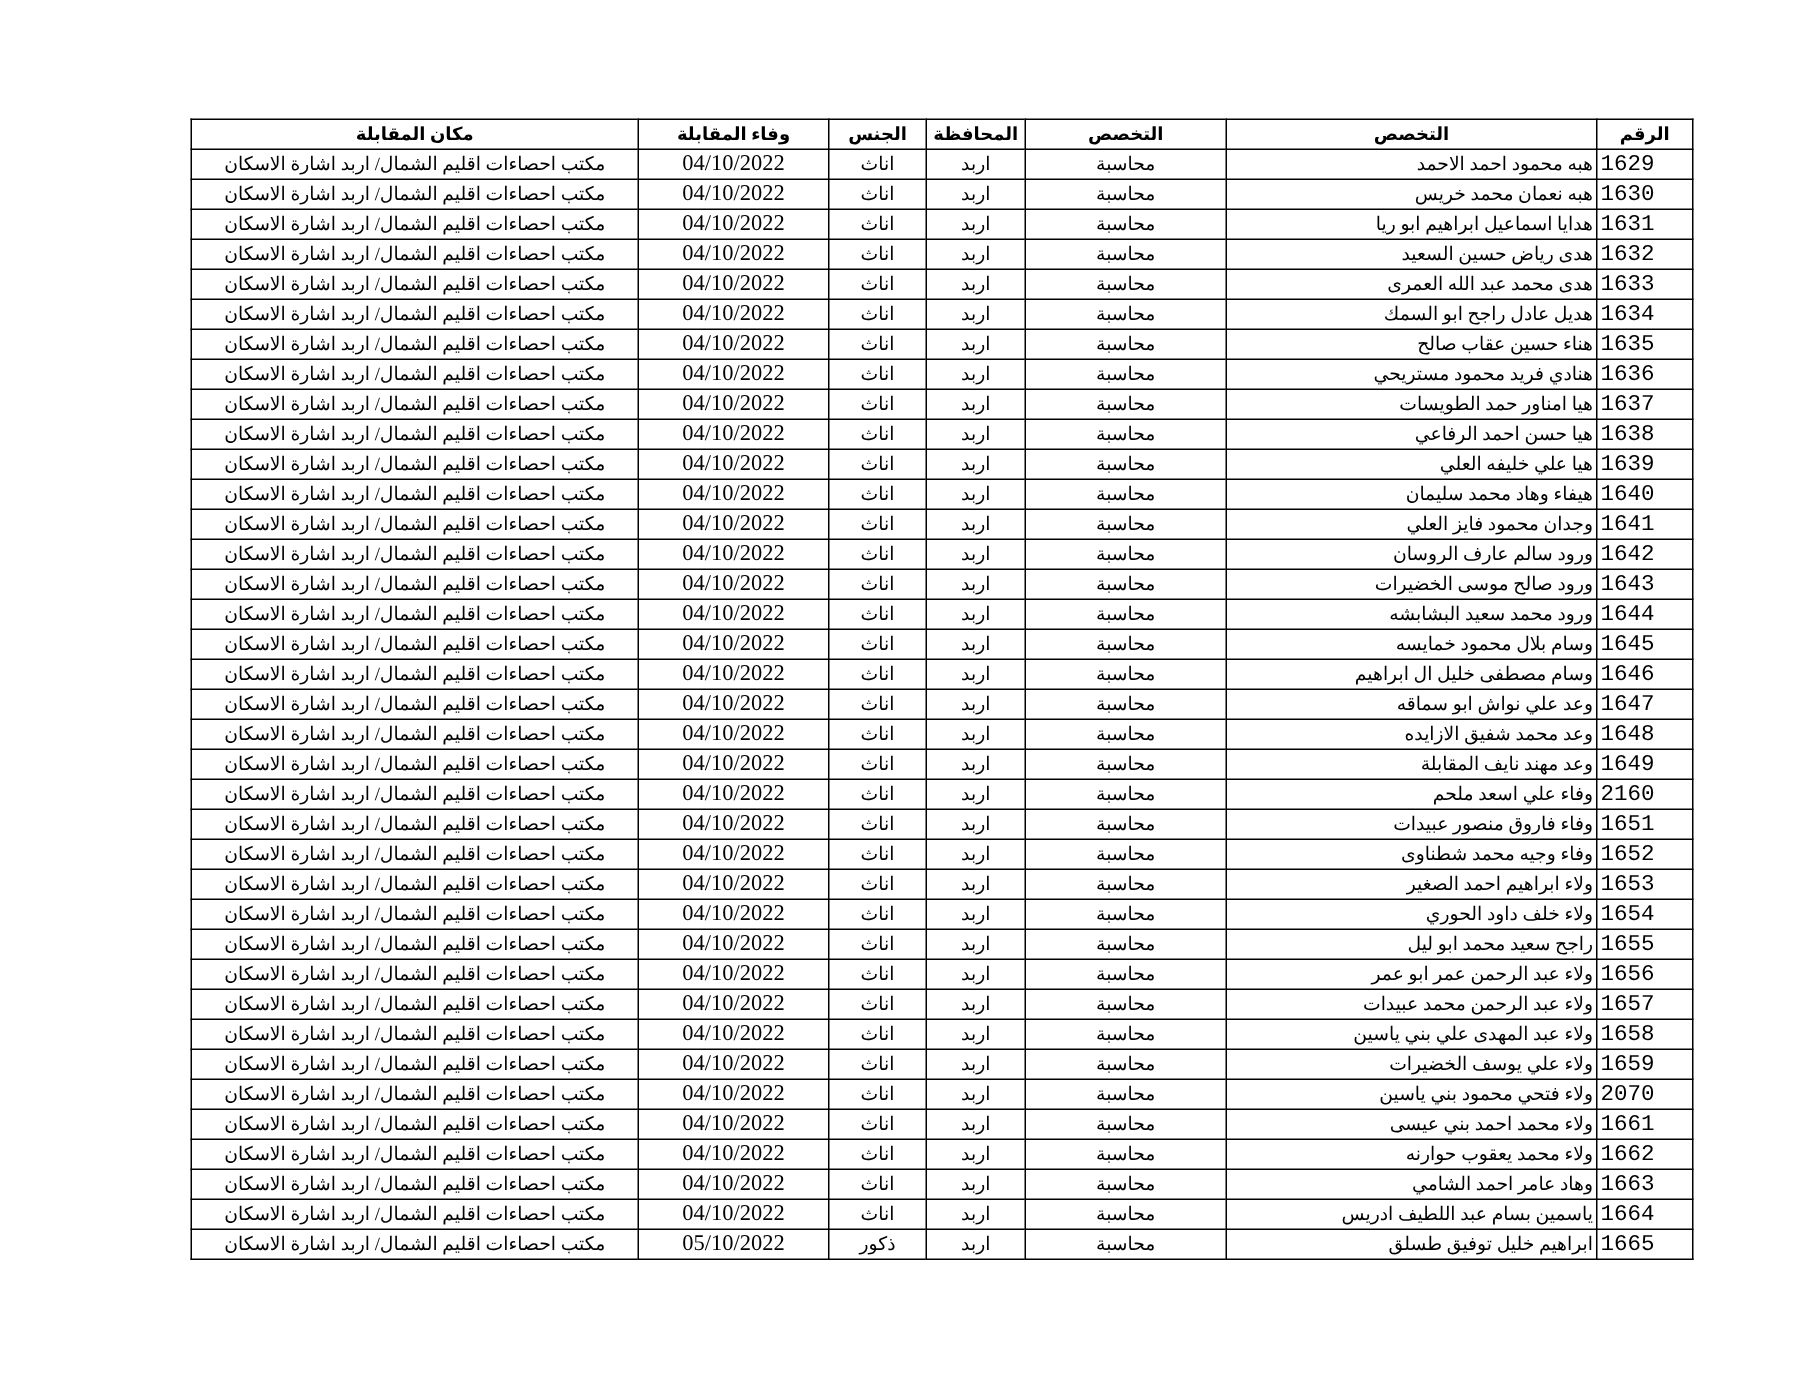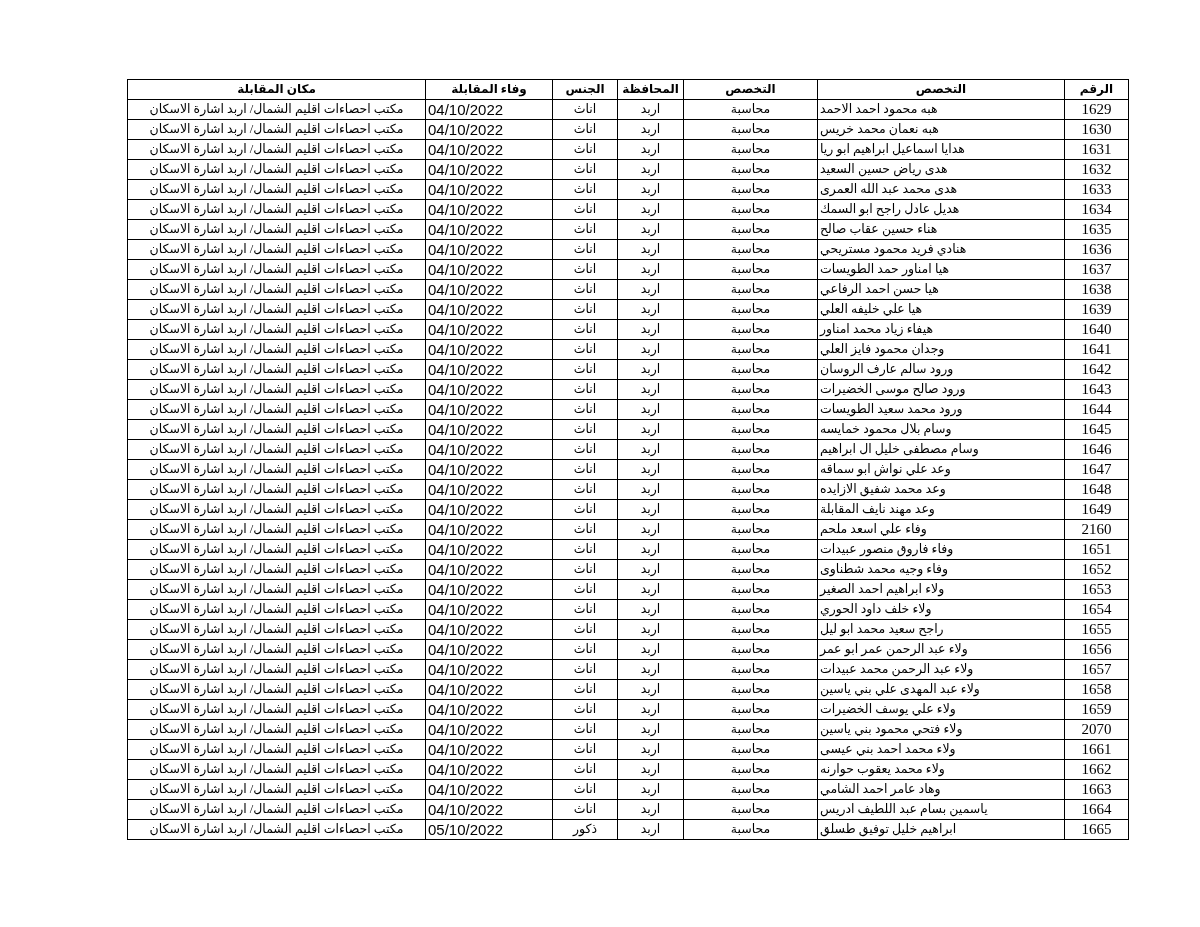--- a/index.html
+++ b/index.html
@@ -34,43 +34,43 @@
     white-space: nowrap;
     vertical-align: middle;
     line-height: 19px;
   }
   table.interview-table th {
     font-weight: bold;
     font-size: 12px;
     background: #ffffff;
   }
   td.cell-number {
-    text-align: center;
+    text-align: left;
     font-size: 15px;
     padding-left: 4px;
     padding-right: 4px;
-    font-family: Liberation Serif, serif;
+    font-family: Liberation Mono, monospace;
   }
   td.cell-name {
-    text-align: left;
+    text-align: right;
     font-size: 12.5px;
     padding-right: 2px;
   }
   td.cell-specialization,
   td.cell-governorate,
   td.cell-gender,
   td.cell-interview-place {
     text-align: center;
     font-size: 12.5px;
   }
   td.cell-interview-date {
-    text-align: left;
+    text-align: center;
     font-size: 15px;
     direction: ltr;
-    font-family: Liberation Sans, sans-serif;
+    font-family: Liberation Serif, serif;
   }
 </style>
 </head>
 <body>
 
 <div class="table-wrap">
   <table class="interview-table">
     <colgroup>
       <col style="width:64px">
       <col style="width:247px">
@@ -186,21 +186,21 @@
           <td class="cell-number">1639</td>
           <td class="cell-name">هيا علي خليفه العلي</td>
           <td class="cell-specialization">محاسبة</td>
           <td class="cell-governorate">اربد</td>
           <td class="cell-gender">اناث</td>
           <td class="cell-interview-date">04/10/2022</td>
           <td class="cell-interview-place">مكتب احصاءات اقليم الشمال/ اربد اشارة الاسكان</td>
         </tr>
         <tr>
           <td class="cell-number">1640</td>
-          <td class="cell-name">هيفاء زياد محمد امناور</td>
+          <td class="cell-name">هيفاء وهاد محمد سليمان</td>
           <td class="cell-specialization">محاسبة</td>
           <td class="cell-governorate">اربد</td>
           <td class="cell-gender">اناث</td>
           <td class="cell-interview-date">04/10/2022</td>
           <td class="cell-interview-place">مكتب احصاءات اقليم الشمال/ اربد اشارة الاسكان</td>
         </tr>
         <tr>
           <td class="cell-number">1641</td>
           <td class="cell-name">وجدان محمود فايز العلي</td>
           <td class="cell-specialization">محاسبة</td>
@@ -222,21 +222,21 @@
           <td class="cell-number">1643</td>
           <td class="cell-name">ورود صالح موسى الخضيرات</td>
           <td class="cell-specialization">محاسبة</td>
           <td class="cell-governorate">اربد</td>
           <td class="cell-gender">اناث</td>
           <td class="cell-interview-date">04/10/2022</td>
           <td class="cell-interview-place">مكتب احصاءات اقليم الشمال/ اربد اشارة الاسكان</td>
         </tr>
         <tr>
           <td class="cell-number">1644</td>
-          <td class="cell-name">ورود محمد سعيد الطويسات</td>
+          <td class="cell-name">ورود محمد سعيد البشابشه</td>
           <td class="cell-specialization">محاسبة</td>
           <td class="cell-governorate">اربد</td>
           <td class="cell-gender">اناث</td>
           <td class="cell-interview-date">04/10/2022</td>
           <td class="cell-interview-place">مكتب احصاءات اقليم الشمال/ اربد اشارة الاسكان</td>
         </tr>
         <tr>
           <td class="cell-number">1645</td>
           <td class="cell-name">وسام بلال محمود خمايسه</td>
           <td class="cell-specialization">محاسبة</td>

